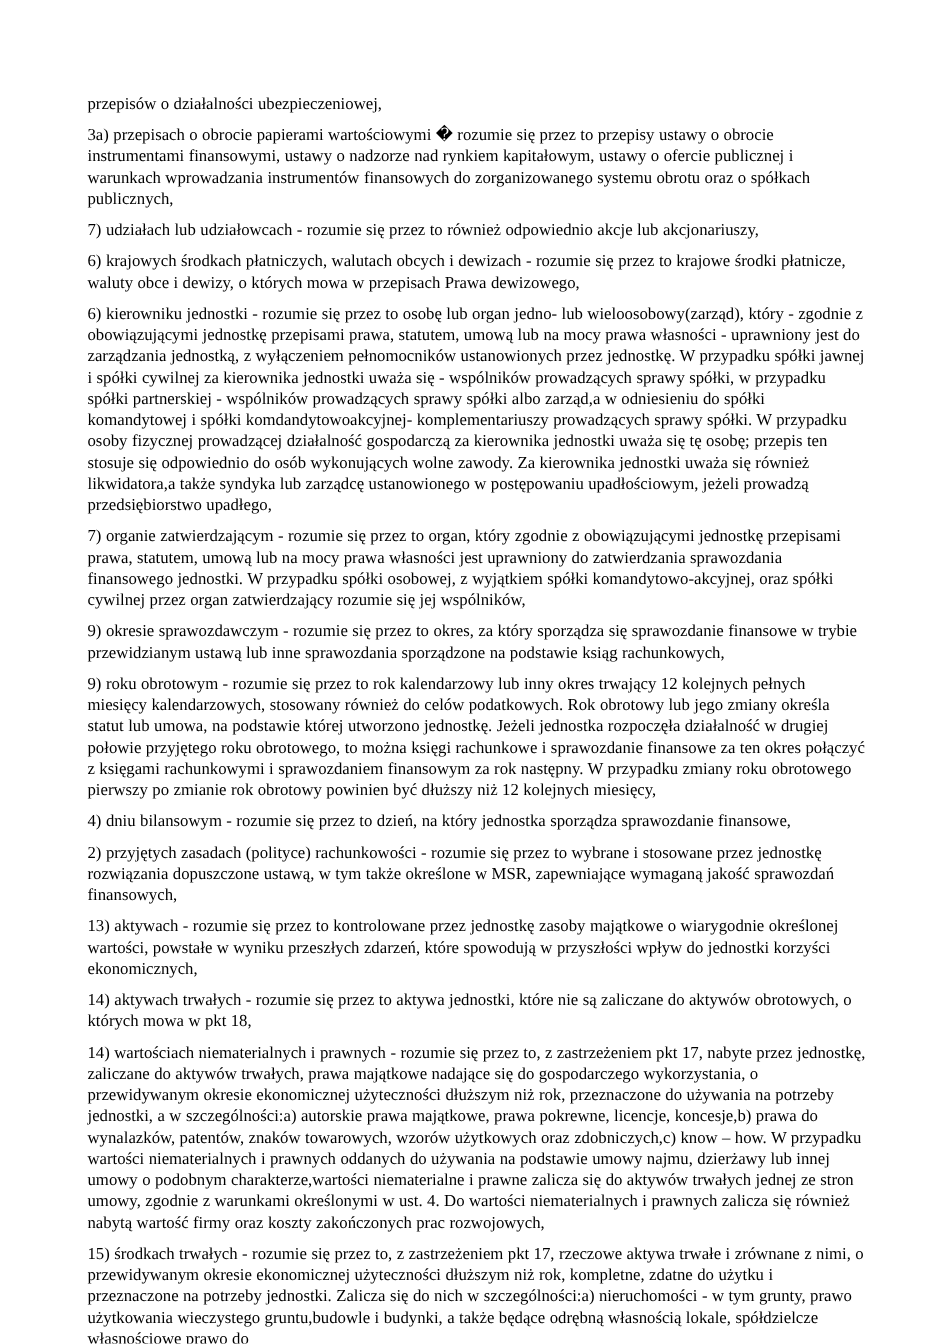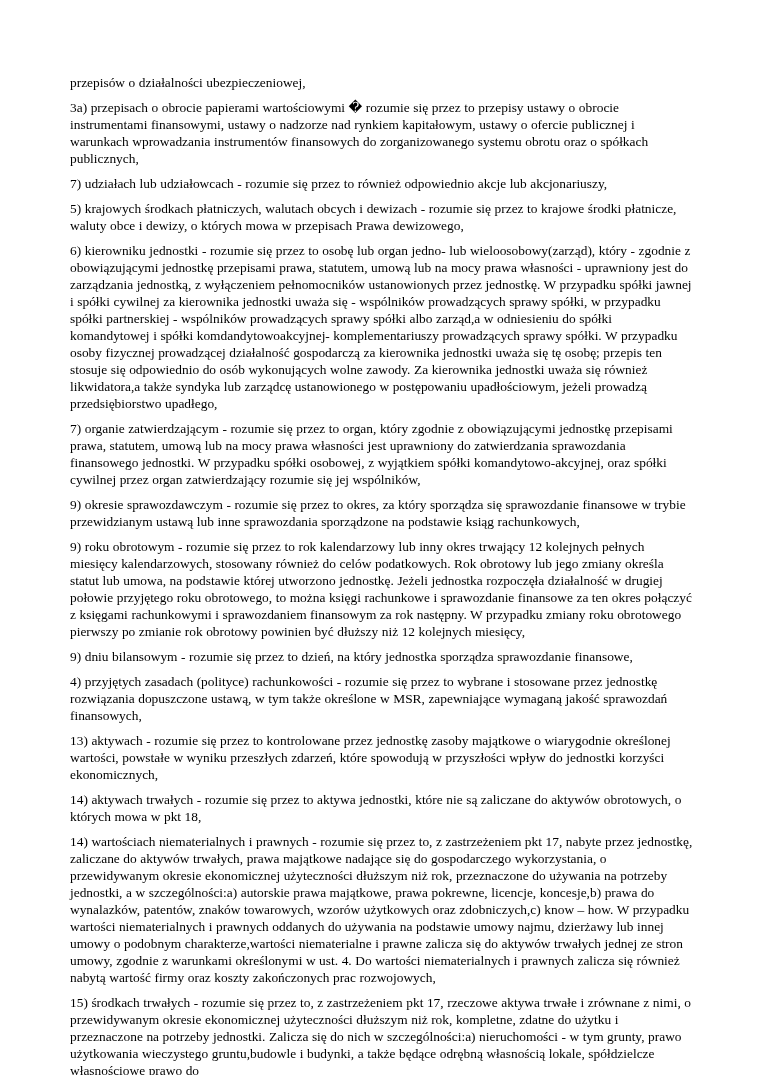--- a/index.html
+++ b/index.html
@@ -32,25 +32,25 @@
   }
 </style>
 </head>
 <body>
 
 <div class="page">
   <div class="content">
       <p>przepisów o działalności ubezpieczeniowej,</p>
       <p>3a) przepisach o obrocie papierami wartościowymi � rozumie się przez to przepisy ustawy o obrocie instrumentami finansowymi, ustawy o nadzorze nad rynkiem kapitałowym, ustawy o ofercie publicznej i warunkach wprowadzania instrumentów finansowych do zorganizowanego systemu obrotu oraz o spółkach publicznych,</p>
       <p>7) udziałach lub udziałowcach - rozumie się przez to również odpowiednio akcje lub akcjonariuszy,</p>
-      <p>5) krajowych środkach płatniczych, walutach obcych i dewizach - rozumie się przez to krajowe środki płatnicze, waluty obce i dewizy, o których mowa w przepisach Prawa dewizowego,</p>
+      <p>6) krajowych środkach płatniczych, walutach obcych i dewizach - rozumie się przez to krajowe środki płatnicze, waluty obce i dewizy, o których mowa w przepisach Prawa dewizowego,</p>
       <p>6) kierowniku jednostki - rozumie się przez to osobę lub organ jedno- lub wieloosobowy(zarząd), który - zgodnie z obowiązującymi jednostkę przepisami prawa, statutem, umową lub na mocy prawa własności - uprawniony jest do zarządzania jednostką, z wyłączeniem pełnomocników ustanowionych przez jednostkę. W przypadku spółki jawnej i spółki cywilnej za kierownika jednostki uważa się - wspólników prowadzących sprawy spółki, w przypadku spółki partnerskiej - wspólników prowadzących sprawy spółki albo zarząd,a w odniesieniu do spółki komandytowej i spółki komdandytowoakcyjnej- komplementariuszy prowadzących sprawy spółki. W przypadku osoby fizycznej prowadzącej działalność gospodarczą za kierownika jednostki uważa się tę osobę; przepis ten stosuje się odpowiednio do osób wykonujących wolne zawody. Za kierownika jednostki uważa się również likwidatora,a także syndyka lub zarządcę ustanowionego w postępowaniu upadłościowym, jeżeli prowadzą przedsiębiorstwo upadłego,</p>
       <p>7) organie zatwierdzającym - rozumie się przez to organ, który zgodnie z obowiązującymi jednostkę przepisami prawa, statutem, umową lub na mocy prawa własności jest uprawniony do zatwierdzania sprawozdania finansowego jednostki. W przypadku spółki osobowej, z wyjątkiem spółki komandytowo-akcyjnej, oraz spółki cywilnej przez organ zatwierdzający rozumie się jej wspólników,</p>
       <p>9) okresie sprawozdawczym - rozumie się przez to okres, za który sporządza się sprawozdanie finansowe w trybie przewidzianym ustawą lub inne sprawozdania sporządzone na podstawie ksiąg rachunkowych,</p>
       <p>9) roku obrotowym - rozumie się przez to rok kalendarzowy lub inny okres trwający 12 kolejnych pełnych miesięcy kalendarzowych, stosowany również do celów podatkowych. Rok obrotowy lub jego zmiany określa statut lub umowa, na podstawie której utworzono jednostkę. Jeżeli jednostka rozpoczęła działalność w drugiej połowie przyjętego roku obrotowego, to można księgi rachunkowe i sprawozdanie finansowe za ten okres połączyć z księgami rachunkowymi i sprawozdaniem finansowym za rok następny. W przypadku zmiany roku obrotowego pierwszy po zmianie rok obrotowy powinien być dłuższy niż 12 kolejnych miesięcy,</p>
-      <p>9) dniu bilansowym - rozumie się przez to dzień, na który jednostka sporządza sprawozdanie finansowe,</p>
-      <p>4) przyjętych zasadach (polityce) rachunkowości - rozumie się przez to wybrane i stosowane przez jednostkę rozwiązania dopuszczone ustawą, w tym także określone w MSR, zapewniające wymaganą jakość sprawozdań finansowych,</p>
+      <p>4) dniu bilansowym - rozumie się przez to dzień, na który jednostka sporządza sprawozdanie finansowe,</p>
+      <p>2) przyjętych zasadach (polityce) rachunkowości - rozumie się przez to wybrane i stosowane przez jednostkę rozwiązania dopuszczone ustawą, w tym także określone w MSR, zapewniające wymaganą jakość sprawozdań finansowych,</p>
       <p>13) aktywach - rozumie się przez to kontrolowane przez jednostkę zasoby majątkowe o wiarygodnie określonej wartości, powstałe w wyniku przeszłych zdarzeń, które spowodują w przyszłości wpływ do jednostki korzyści ekonomicznych,</p>
       <p>14) aktywach trwałych - rozumie się przez to aktywa jednostki, które nie są zaliczane do aktywów obrotowych, o których mowa w pkt 18,</p>
       <p>14) wartościach niematerialnych i prawnych - rozumie się przez to, z zastrzeżeniem pkt 17, nabyte przez jednostkę, zaliczane do aktywów trwałych, prawa majątkowe nadające się do gospodarczego wykorzystania, o przewidywanym okresie ekonomicznej użyteczności dłuższym niż rok, przeznaczone do używania na potrzeby jednostki, a w szczególności:a) autorskie prawa majątkowe, prawa pokrewne, licencje, koncesje,b) prawa do wynalazków, patentów, znaków towarowych, wzorów użytkowych oraz zdobniczych,c) know – how. W przypadku wartości niematerialnych i prawnych oddanych do używania na podstawie umowy najmu, dzierżawy lub innej umowy o podobnym charakterze,wartości niematerialne i prawne zalicza się do aktywów trwałych jednej ze stron umowy, zgodnie z warunkami określonymi w ust. 4. Do wartości niematerialnych i prawnych zalicza się również nabytą wartość firmy oraz koszty zakończonych prac rozwojowych,</p>
       <p>15) środkach trwałych - rozumie się przez to, z zastrzeżeniem pkt 17, rzeczowe aktywa trwałe i zrównane z nimi, o przewidywanym okresie ekonomicznej użyteczności dłuższym niż rok, kompletne, zdatne do użytku i przeznaczone na potrzeby jednostki. Zalicza się do nich w szczególności:a) nieruchomości - w tym grunty, prawo użytkowania wieczystego gruntu,budowle i budynki, a także będące odrębną własnością lokale, spółdzielcze własnościowe prawo do</p>
     </div>
 </div>
 
 </body></html>

